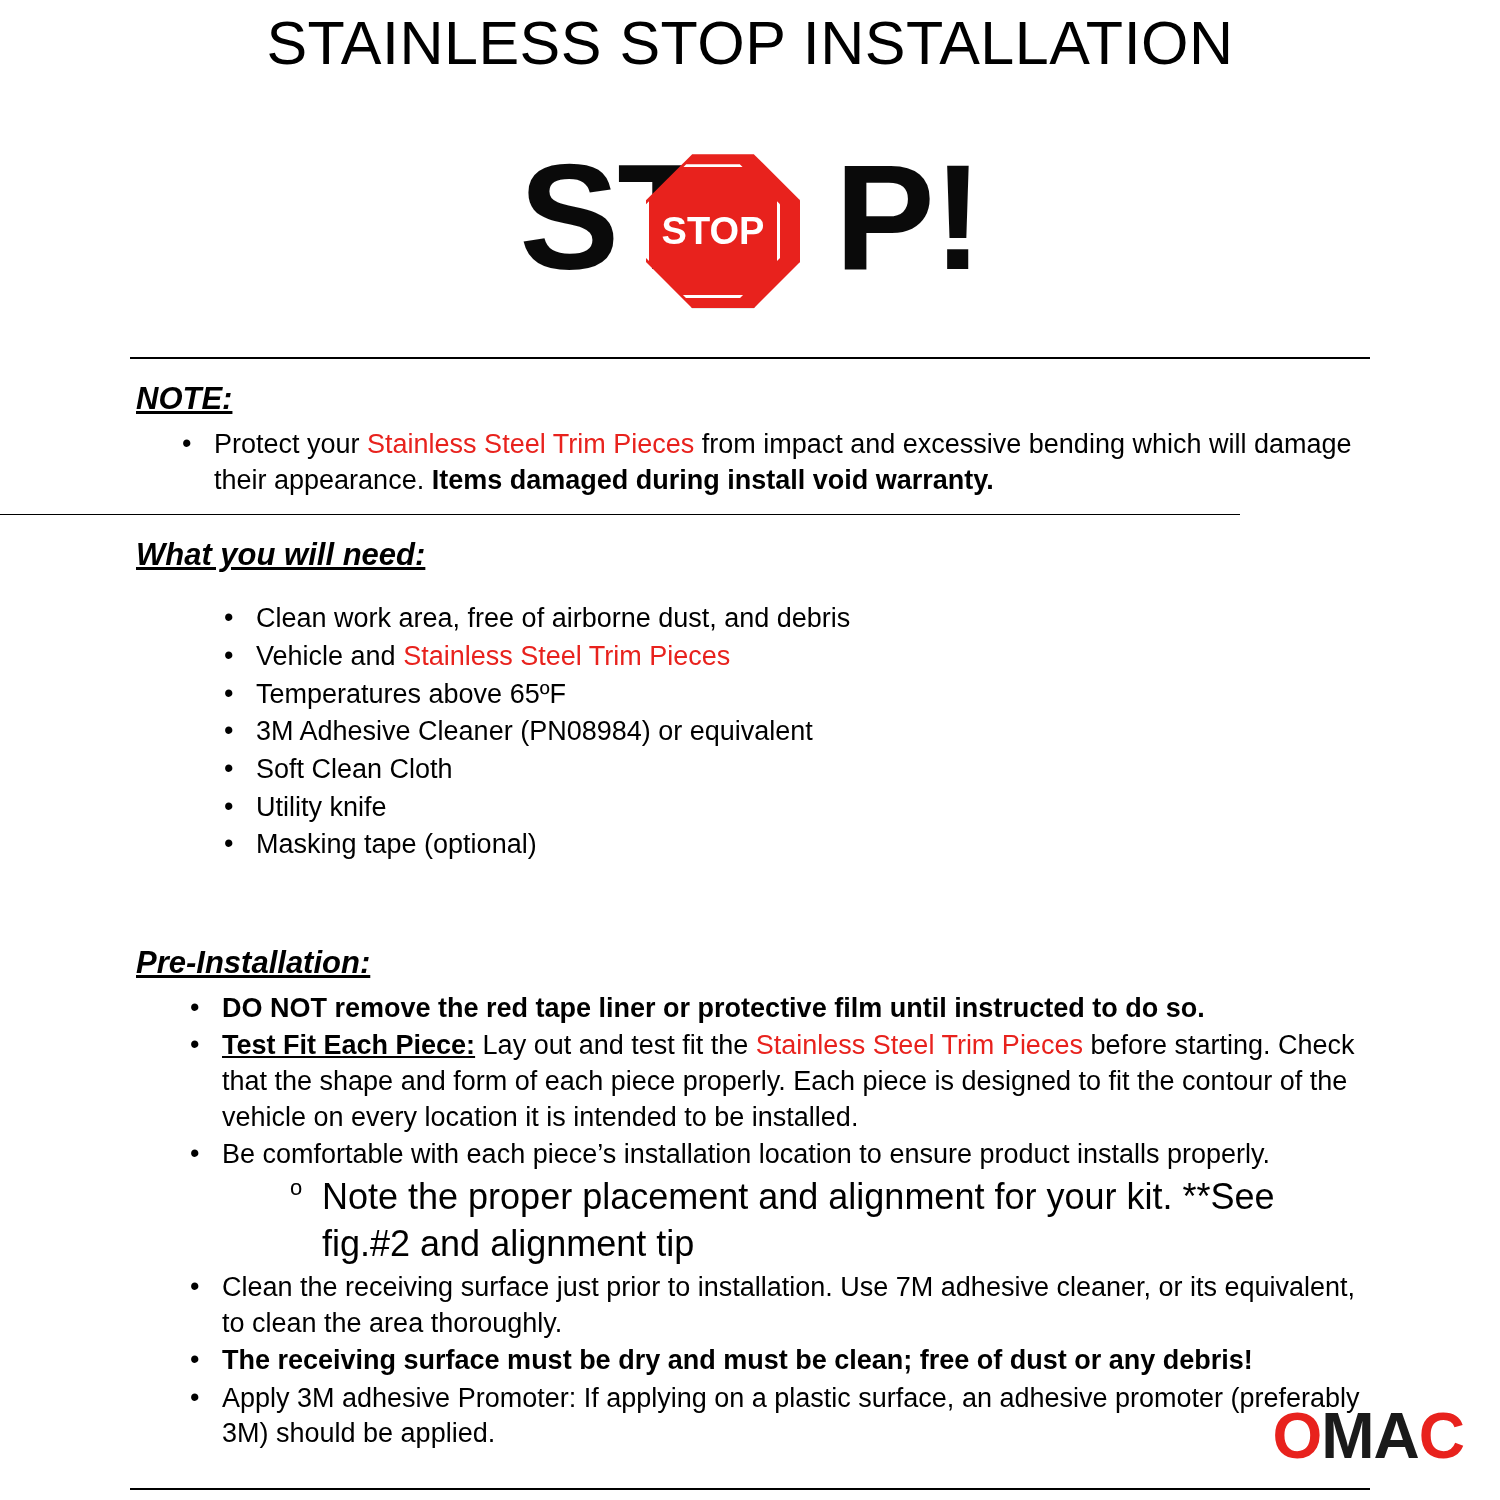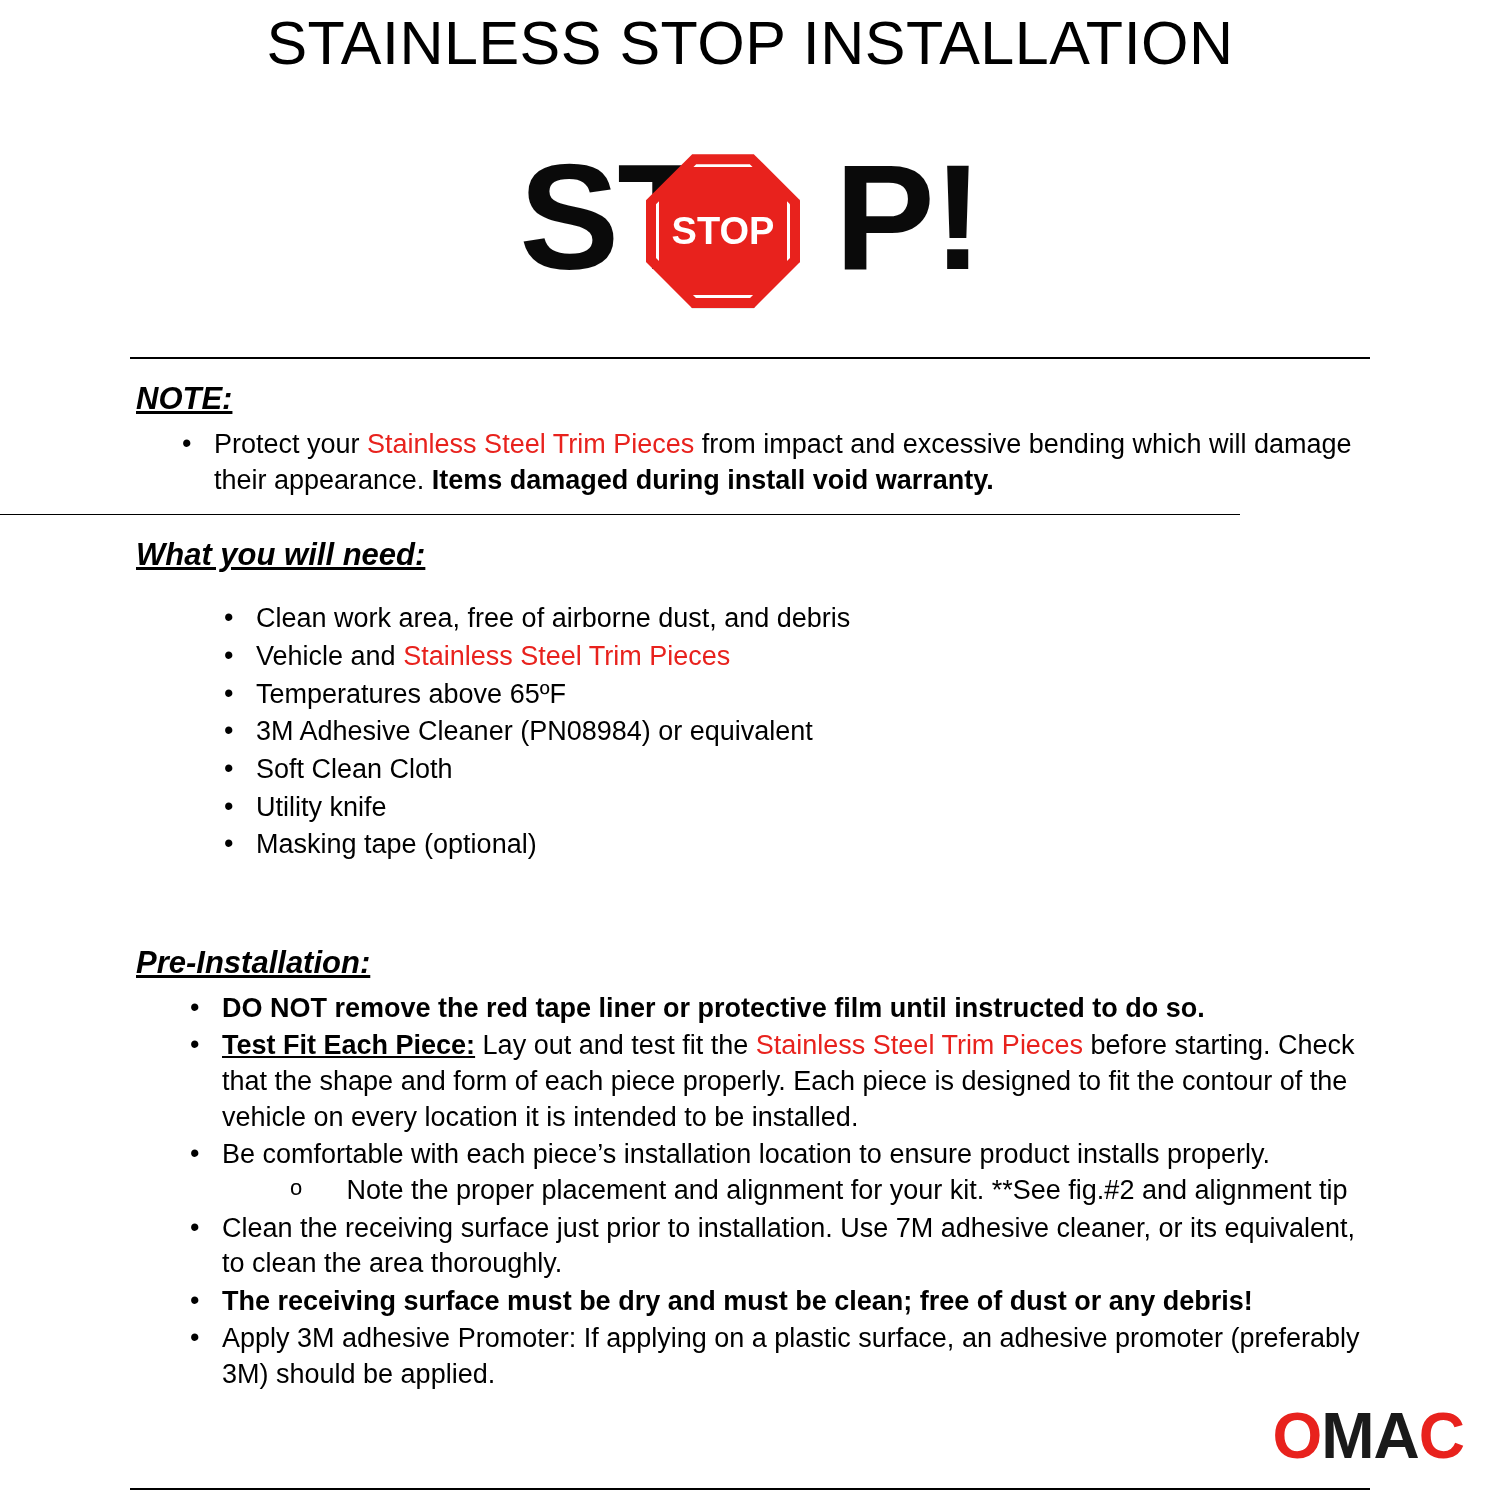--- a/index.html
+++ b/index.html
@@ -64,21 +64,21 @@
     width: 154px;
     height: 154px;
   }
   .octagon {
     width: 154px;
     height: 154px;
     background: #e8221d;
     clip-path: polygon(30% 0%, 70% 0%, 100% 30%, 100% 70%, 70% 100%, 30% 100%, 0% 70%, 0% 30%);
     display: flex;
     align-items: center;
-    justify-content: center;
+    justify-content: flex-start;
     box-shadow: 3px 4px 5px rgba(0,0,0,0.35);
   }
   .octagon .inner-border {
     width: 134px;
     height: 134px;
     border: 3px solid #ffffff;
     clip-path: polygon(30% 0%, 70% 0%, 100% 30%, 100% 70%, 70% 100%, 30% 100%, 0% 70%, 0% 30%);
     display: flex;
     align-items: center;
     justify-content: center;
@@ -131,24 +131,23 @@
     top: -1px;
     font-size: 27px;
   }
   ul.sub {
     list-style: none;
     margin: 0;
     padding: 0 0 0 62px;
   }
   ul.sub > li {
     position: relative;
-    font-size: 27px;
+    font-size: 36px;
     line-height: 1.32;
     padding-left: 38px;
-    text-align: center;
   }
   ul.sub > li::before {
     content: "o";
     position: absolute;
     left: 6px;
     top: 0px;
     font-size: 22px;
   }
   .b { font-weight: bold; }
   .u { text-decoration: underline; }

